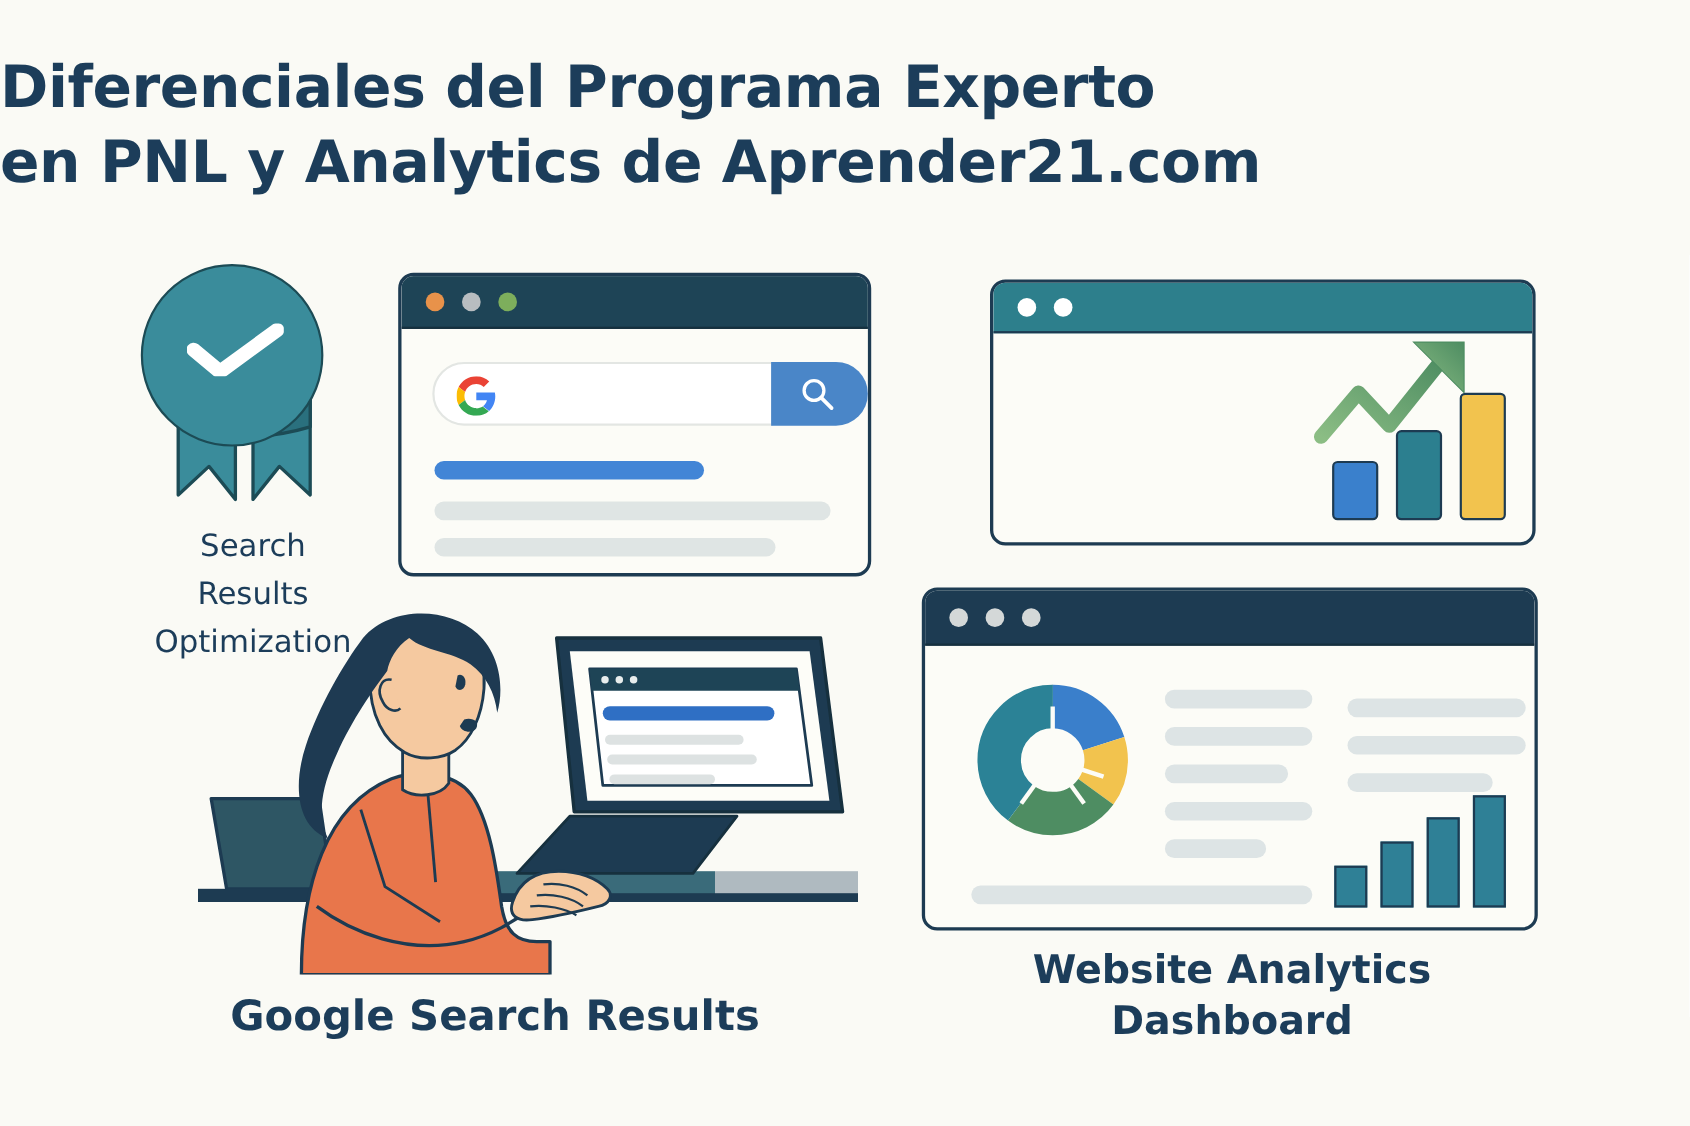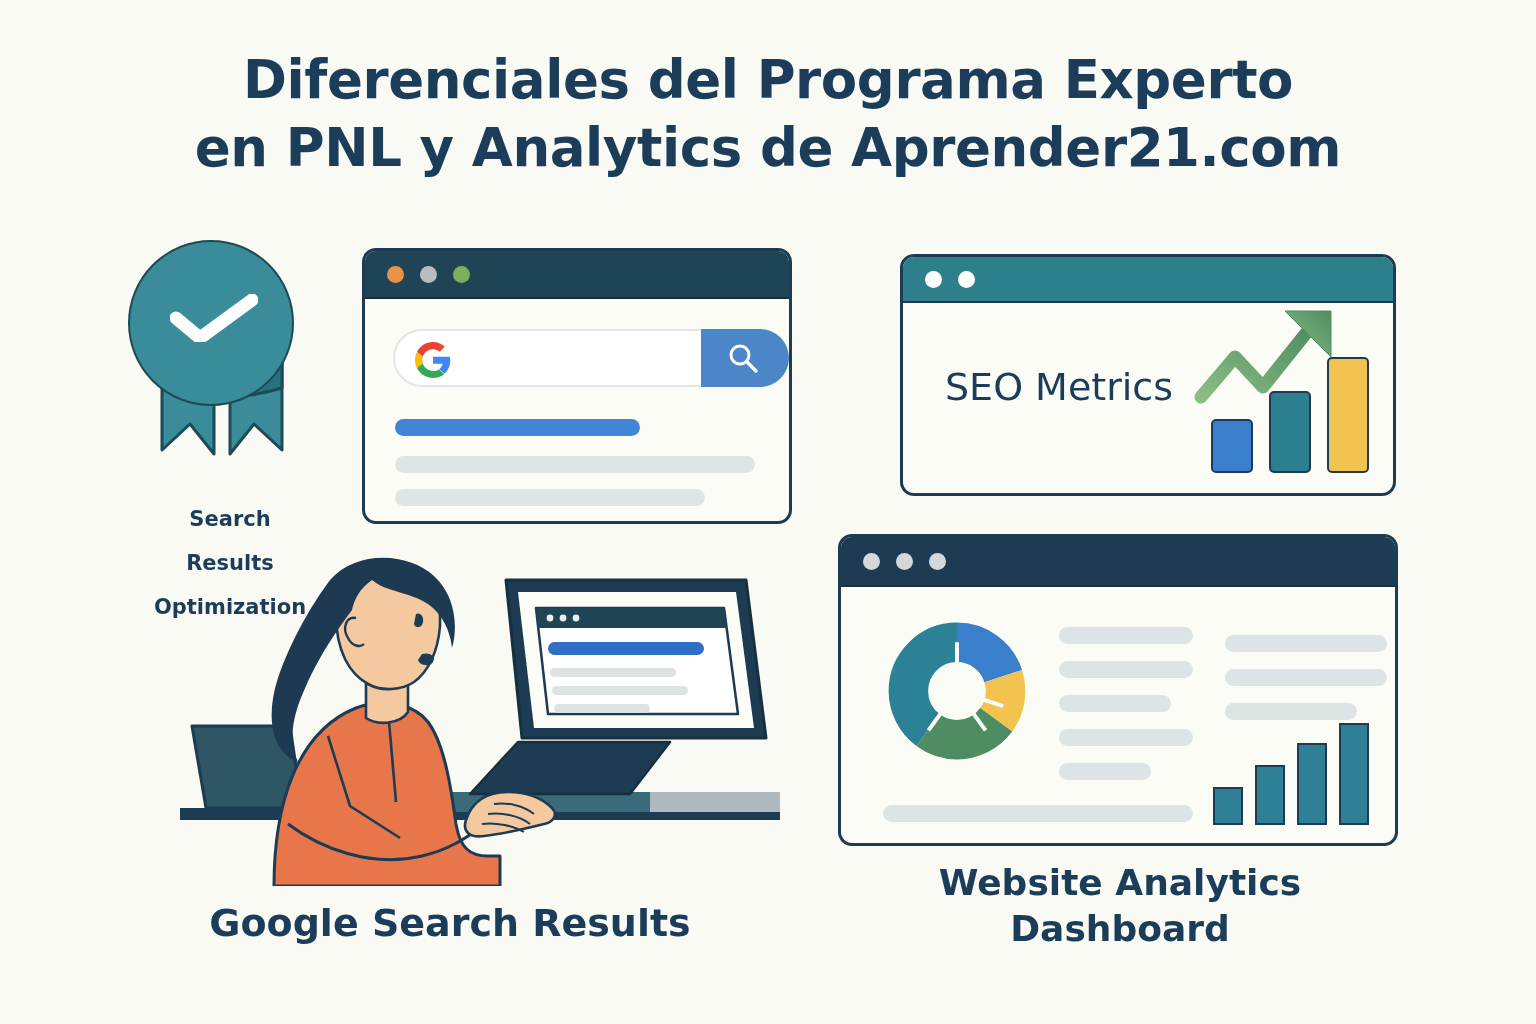--- a/index.html
+++ b/index.html
@@ -15,21 +15,20 @@
     overflow: hidden;
     font-family: "Liberation Sans", sans-serif;
   }
 
   
   .title-block {
     position: absolute;
     left: 0;
     top: 46px;
     width: 1536px;
-    text-align: center;
   }
   .title-line {
     font-family: "DejaVu Sans", sans-serif;
     font-weight: bold;
     font-size: 53px;
     line-height: 68px;
     color: #1C3D5A;
     letter-spacing: -0.4px;
     white-space: nowrap;
   }
@@ -63,28 +62,28 @@
   .check {
     position: absolute;
     left: 40px;
     top: 52px;
     width: 88px;
     height: 48px;
   }
   .badge-label {
     position: absolute;
     left: 0;
-    top: 265px;
+    top: 242px;
     width: 240px;
     text-align: center;
     font-family: "DejaVu Sans", sans-serif;
-    font-size: 21px;
+    font-size: 28px;
     line-height: 44px;
     color: #1C3D5A;
-    font-weight: 700;
+    font-weight: 400;
   }
 
   
   .panel {
     position: absolute;
     background: #FCFCF7;
     border: 3px solid #1D3B52;
     border-radius: 14px;
     box-sizing: border-box;
     overflow: hidden;
@@ -217,21 +216,20 @@
     <div class="res-line res-blue" style="left:30px; top:168px; width:245px;"></div>
     <div class="res-line res-gray" style="left:30px; top:205px; width:360px;"></div>
     <div class="res-line res-gray" style="left:30px; top:238px; width:310px;"></div>
   </div>
 
   <div class="panel" id="seo-panel">
     <div class="panel-bar">
       <span class="dot" style="background:#FFFFFF"></span>
       <span class="dot" style="background:#FFFFFF"></span>
     </div>
-    <div class="seo-title">SEO Metrics</div>
 
     <div class="seo-chart">
       <svg viewBox="0 0 200 180" style="position:absolute;left:0;top:0;width:200px;height:180px;">
         <defs>
           <linearGradient id="arrGrad" x1="0" y1="1" x2="1" y2="0">
             <stop offset="0%" stop-color="#8BBD84"></stop>
             <stop offset="100%" stop-color="#4E8D62"></stop>
           </linearGradient>
         </defs>
         <path d="M8 92 L42 52 L70 82 L118 22" fill="none" stroke="url(#arrGrad)" stroke-width="13" stroke-linecap="round" stroke-linejoin="round"></path>

